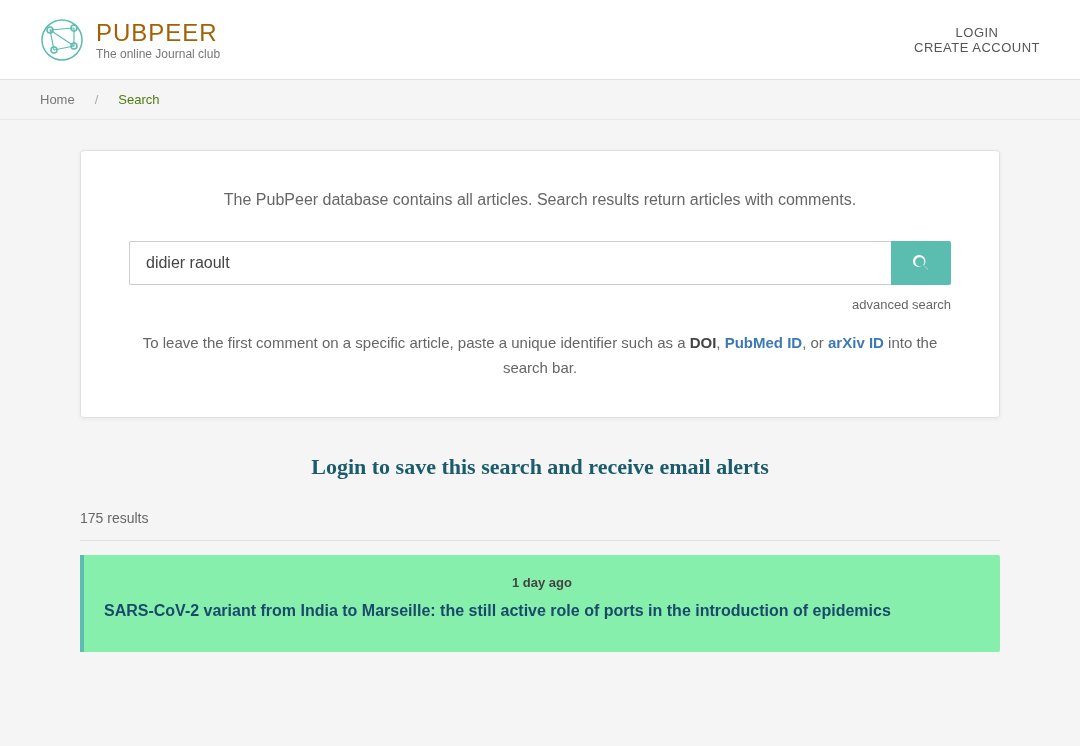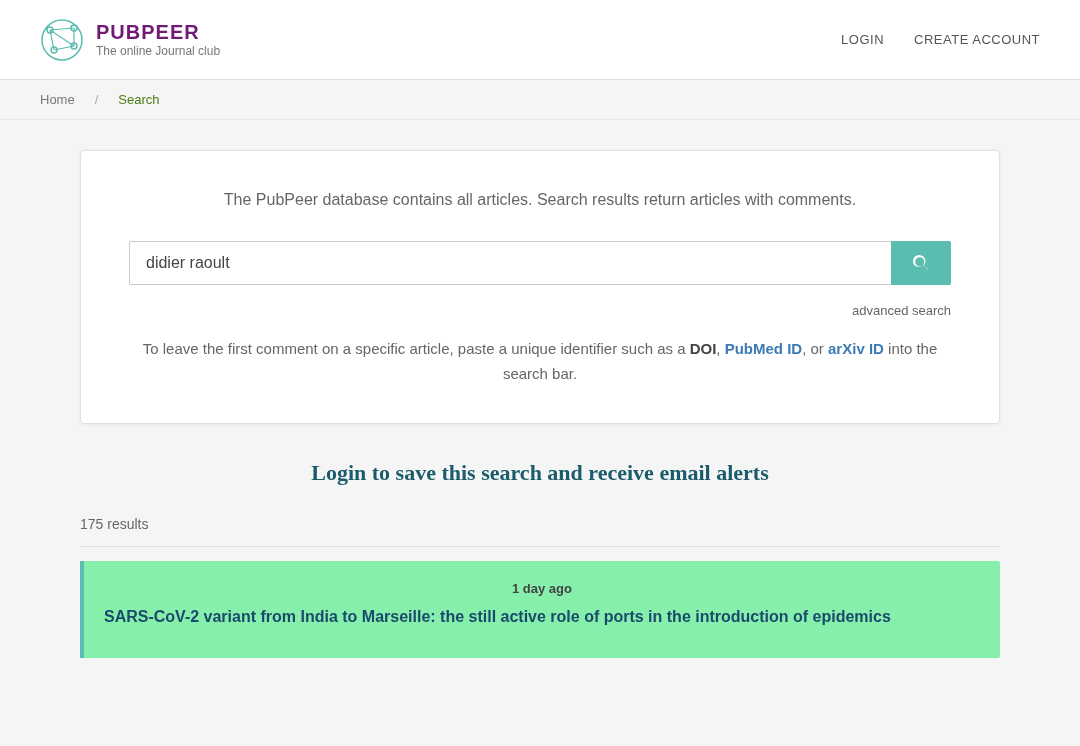--- a/index.html
+++ b/index.html
@@ -19,34 +19,34 @@
       display: flex;
       align-items: center;
       gap: 12px;
     }
     .logo-icon {
       width: 44px;
       height: 44px;
     }
     .logo-text h1 {
       font-family: 'Arial', sans-serif;
-      font-size: 20px;
-      font-weight: 700;
-      color: #701a75;
+      font-size: 24px;
+      font-weight: 400;
+      color: #a16207;
       letter-spacing: 1px;
     }
     .logo-text p {
       font-size: 12px;
       color: #777;
       font-family: 'Arial', sans-serif;
     }
     .header-nav {
       display: flex;
       align-items: center;
-      gap: 30px;
+      flex-direction: column;
     }
     .header-nav a {
       font-family: 'Arial', sans-serif;
       font-size: 13px;
       color: #555;
       text-decoration: none;
       letter-spacing: 0.5px;
       cursor: pointer;
     }
 
@@ -126,21 +126,21 @@
       height: 20px;
       fill: #fff;
     }
     .advanced-search-link {
       display: block;
       text-align: right;
       font-size: 13px;
       color: #666;
       font-family: 'Arial', sans-serif;
       text-decoration: none;
-      margin-top: 18px;
+      margin-top: 12px;
       cursor: pointer;
     }
     .search-hint {
       font-size: 15px;
       color: #666;
       margin-top: 18px;
       line-height: 1.7;
       font-family: 'Arial', sans-serif;
     }
     .search-hint strong {

